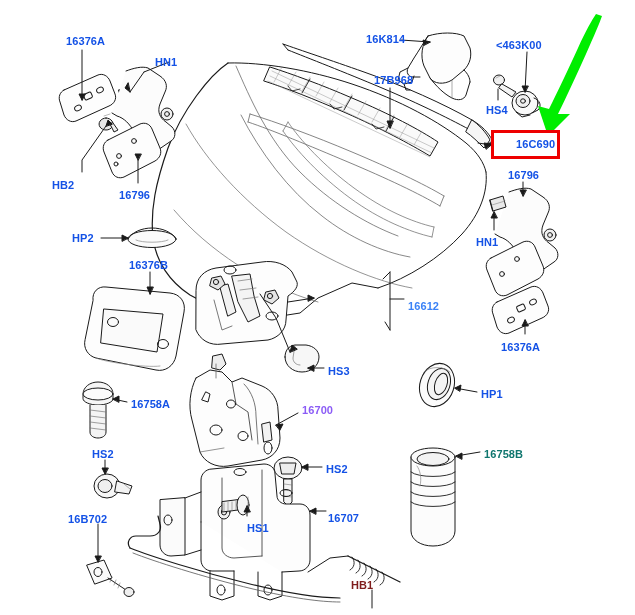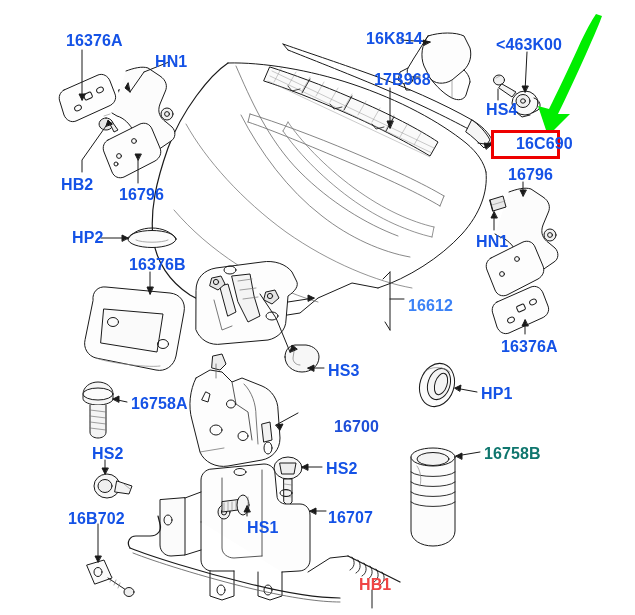--- a/index.html
+++ b/index.html
@@ -15,21 +15,21 @@
     width:635px;height:615px;
     background:#ffffff;
   }
   #art-layer{position:absolute;left:0;top:0;width:635px;height:615px;}
   #label-layer{position:absolute;left:0;top:0;width:635px;height:615px;}
 
   .part-label{
     position:absolute;
     color:#1452E6;
     font-weight:bold;
-    font-size:16px;
+    font-size:11px;
     letter-spacing:0.1px;
     white-space:nowrap;
     line-height:14px;
     font-family:"Liberation Sans", sans-serif;
   }
 
   .highlight-box{
     position:absolute;
     border:3px solid #EE0000;
     background:#ffffff;
@@ -461,38 +461,38 @@
              C 27 83, 38 60, 48 38 C 56 20, 62 10, 66 4 Z" fill="#00EE00"></path>
   </svg>
 
   <div id="label-layer">
       <div class="part-label" style="left: 66px; top: 34px; color: rgb(20, 82, 230);">16376A</div>
       <div class="part-label" style="left: 155px; top: 55px; color: rgb(20, 82, 230);">HN1</div>
       <div class="part-label" style="left: 366px; top: 32px; color: rgb(20, 82, 230);">16K814</div>
       <div class="part-label" style="left: 496px; top: 38px; color: rgb(20, 82, 230);">&lt;463K00</div>
       <div class="part-label" style="left: 362px; top: 73px; color: rgb(20, 82, 230); margin-left: 12px;">17B968</div>
       <div class="part-label" style="left: 486px; top: 103px; color: rgb(20, 82, 230);">HS4</div>
-      <div class="part-label" style="left: 61px; top: 178px; color: rgb(20, 82, 230);">HB2</div>
+      <div class="part-label" style="left: 52px; top: 178px; color: rgb(20, 82, 230);">HB2</div>
       <div class="part-label" style="left: 119px; top: 188px; color: rgb(20, 82, 230);">16796</div>
       <div class="part-label" style="left: 508px; top: 168px; color: rgb(20, 82, 230);">16796</div>
       <div class="part-label" style="left: 476px; top: 235px; color: rgb(20, 82, 230);">HN1</div>
       <div class="part-label" style="left: 72px; top: 231px; color: rgb(20, 82, 230);">HP2</div>
       <div class="part-label" style="left: 129px; top: 258px; color: rgb(20, 82, 230);">16376B</div>
       <div class="part-label" style="left: 408px; top: 299px; color: #3b82f6;">16612</div>
       <div class="part-label" style="left: 501px; top: 340px; color: rgb(20, 82, 230);">16376A</div>
       <div class="part-label" style="left: 328px; top: 364px; color: rgb(20, 82, 230);">HS3</div>
       <div class="part-label" style="left: 481px; top: 387px; color: rgb(20, 82, 230);">HP1</div>
       <div class="part-label" style="left: 131px; top: 397px; color: rgb(20, 82, 230);">16758A</div>
-      <div class="part-label" style="left: 302px; top: 420px; color: #1d4ed8; margin-left: 32px;">16700</div>
+      <div class="part-label" style="left: 302px; top: 403px; color: #8b5cf6;">16700</div>
       <div class="part-label" style="left: 484px; top: 447px; color: #0f766e;">16758B</div>
       <div class="part-label" style="left: 92px; top: 447px; color: rgb(20, 82, 230);">HS2</div>
       <div class="part-label" style="left: 326px; top: 462px; color: rgb(20, 82, 230);">HS2</div>
       <div class="part-label" style="left: 68px; top: 512px; color: rgb(20, 82, 230);">16B702</div>
       <div class="part-label" style="left: 234px; top: 521px; color: rgb(20, 82, 230); padding-left: 13px;">HS1</div>
       <div class="part-label" style="left: 328px; top: 511px; color: rgb(20, 82, 230);">16707</div>
-      <div class="part-label" style="left: 359px; top: 578px; color: #ef4444;">HB1</div>
+      <div class="part-label" style="left: 351px; top: 578px; color: #7f1d1d;">HB1</div>
     </div>
 
   <div class="highlight-box" id="highlight-box" style="left: 491px; top: 130px; width: 69px; height: 29px; border-color: rgb(238, 0, 0);">
     <span class="part-label" id="highlight-text" style="color: rgb(20, 82, 230);">16C690</span>
   </div>
 
 </div>
 
 </body></html>

